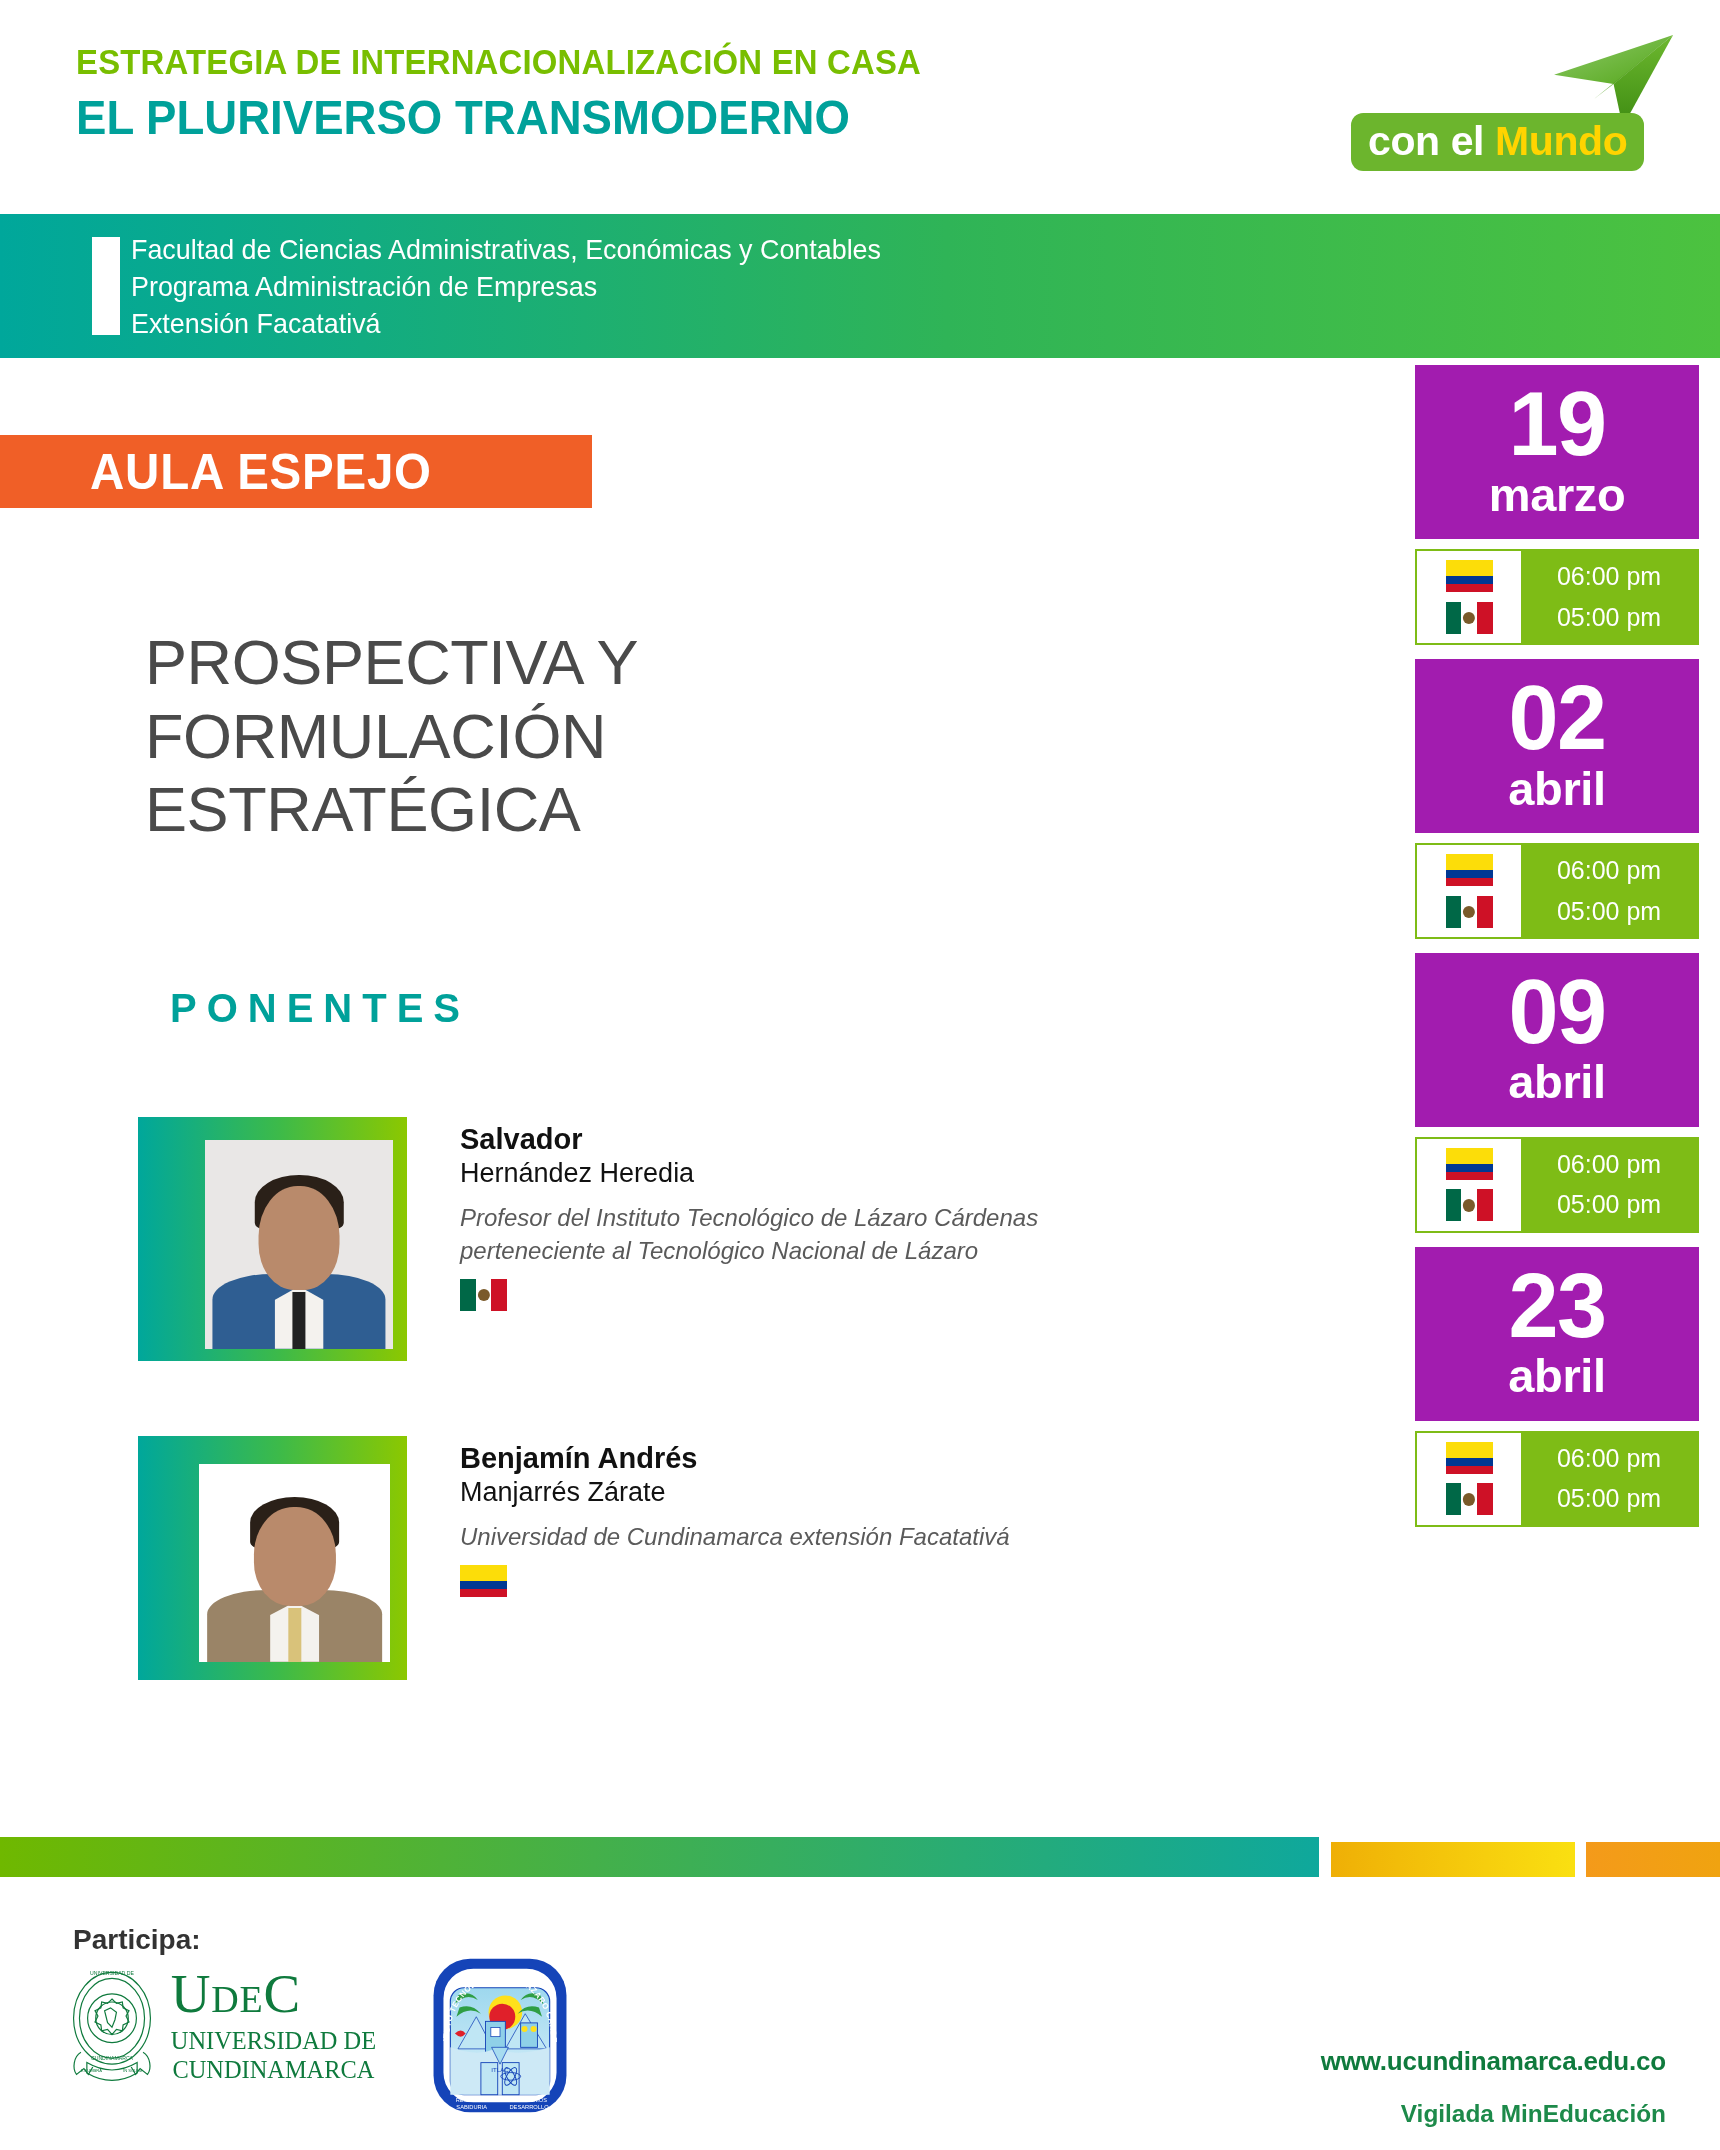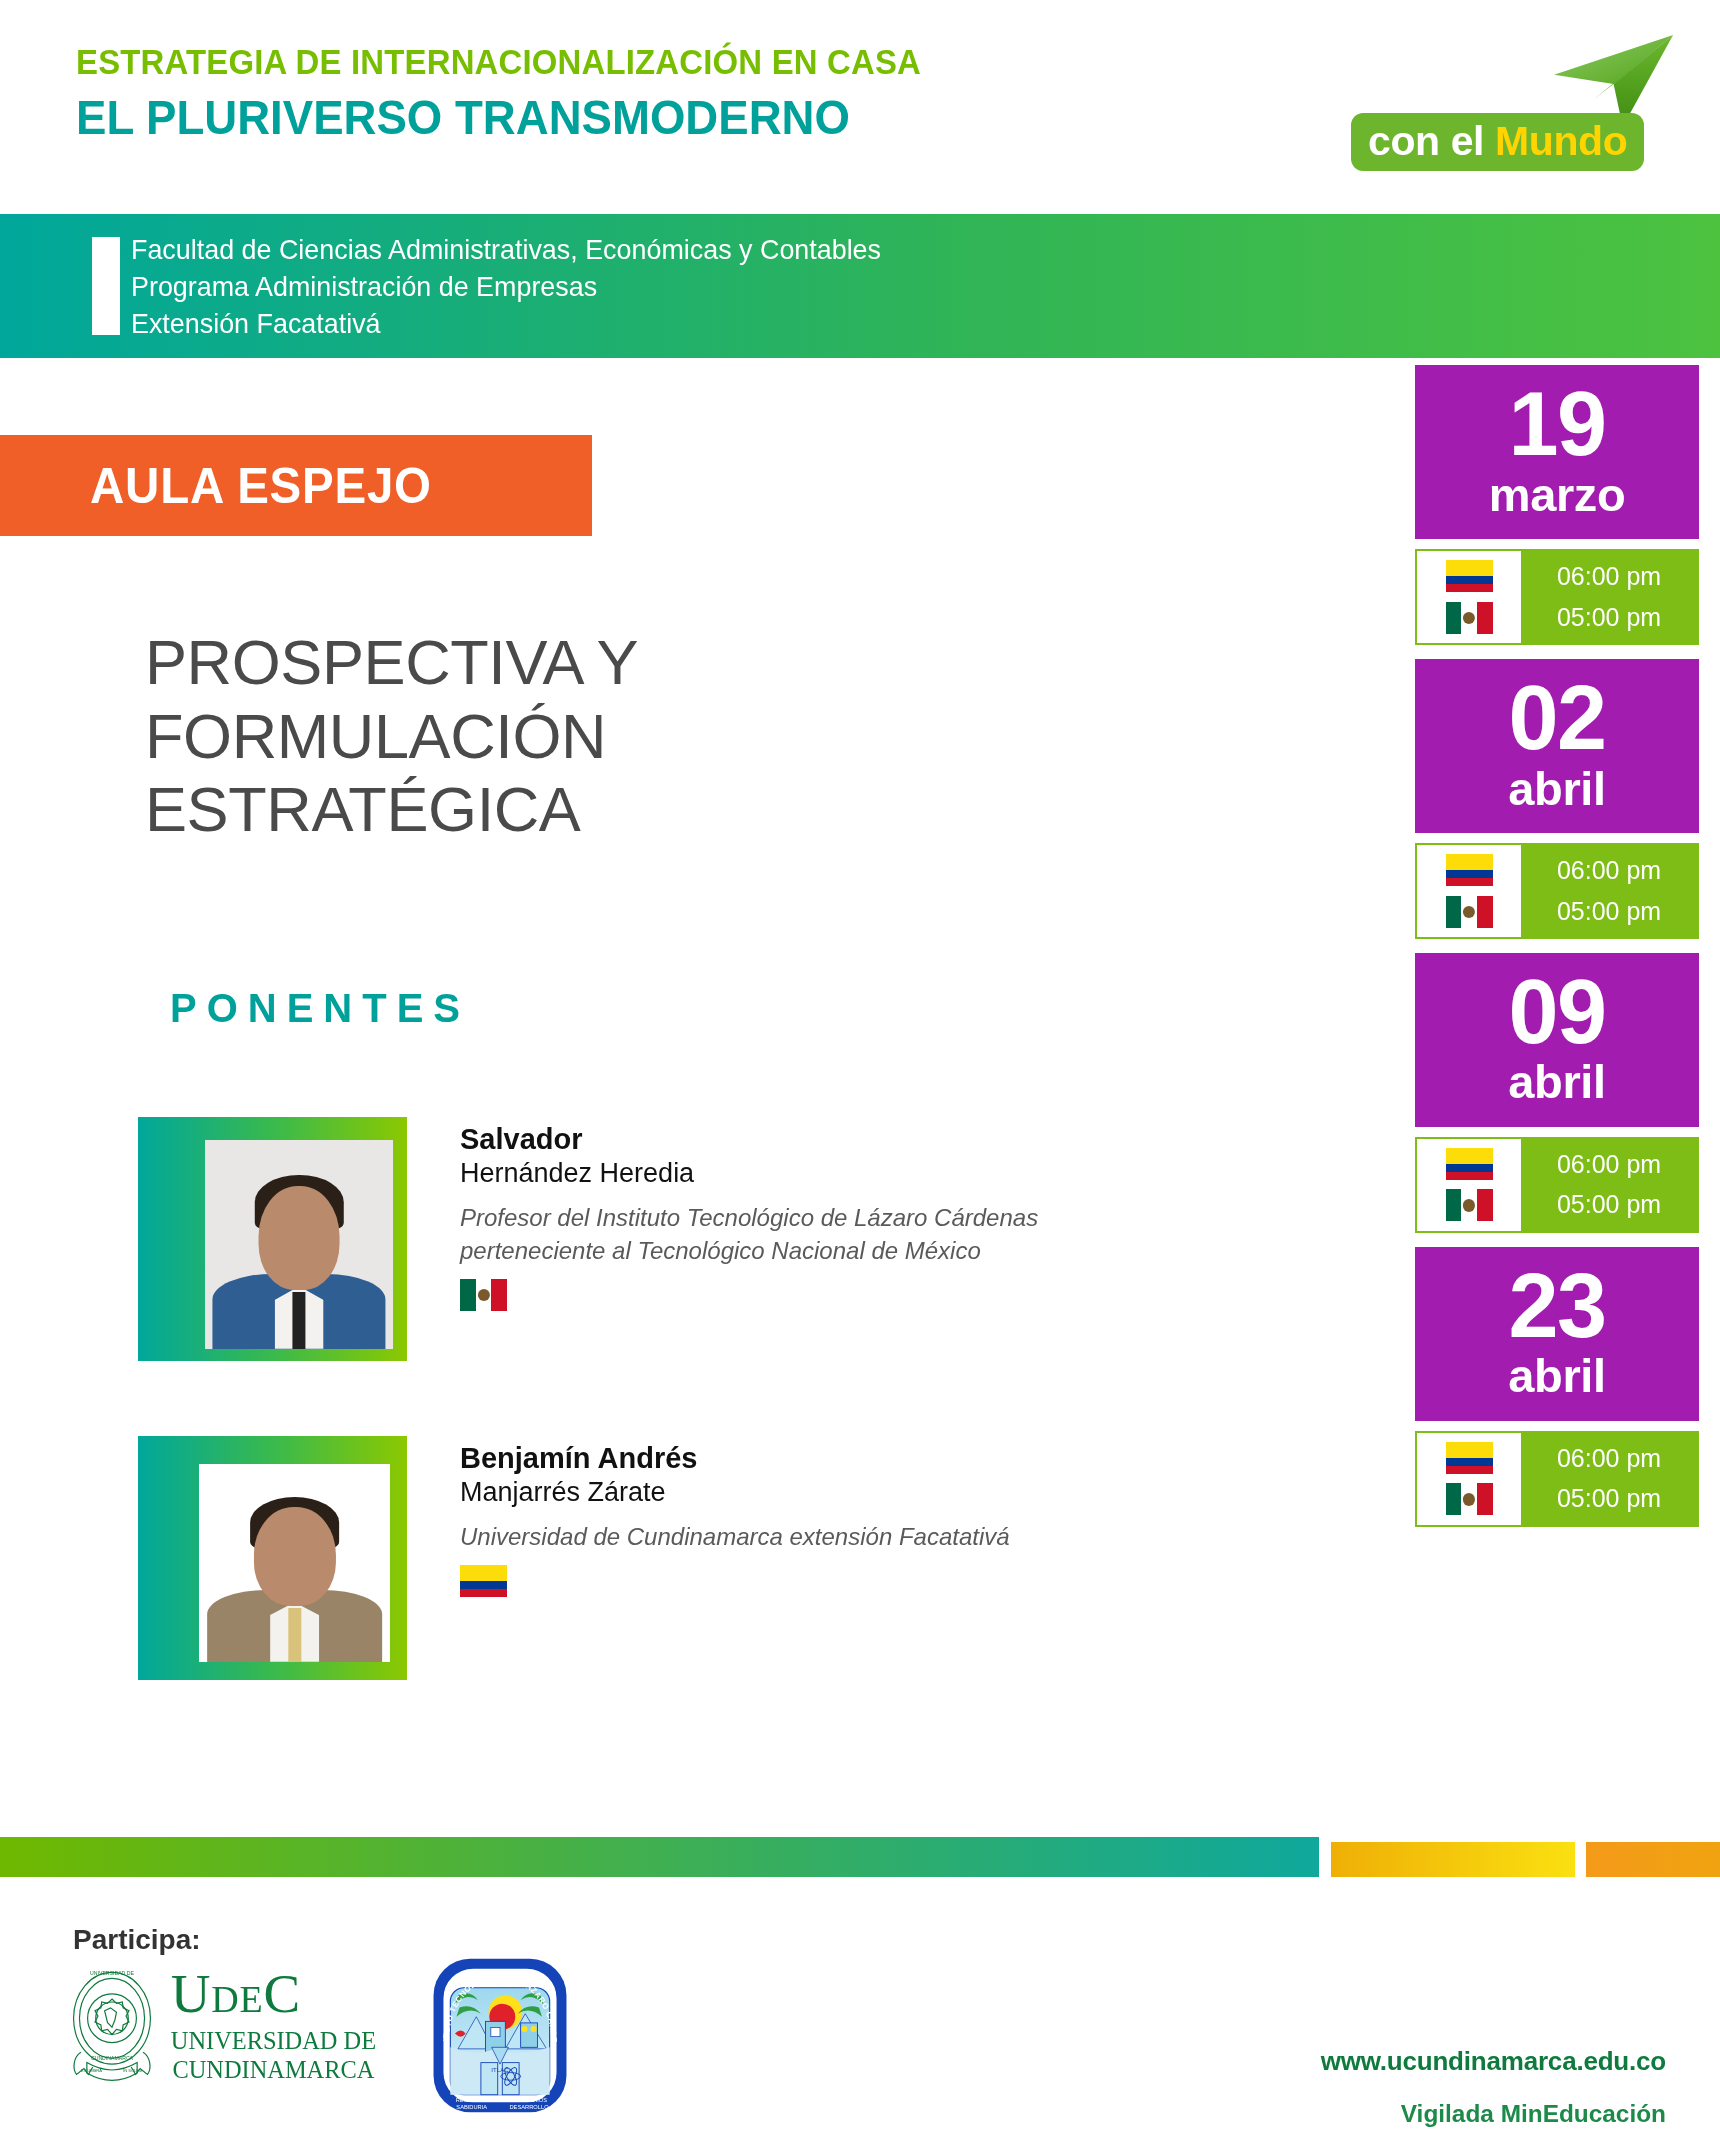--- a/index.html
+++ b/index.html
@@ -101,21 +101,21 @@
     font-size: 28px;
     line-height: 1.32;
     transform: scaleX(0.96);
     transform-origin: left top;
   }
 
   
   #aula-badge {
     position: absolute;
     left: 0; top: 435px;
-    width: 592px; height: 101px;
+    width: 592px; height: 73px;
     background: #F05F27;
     display: flex;
     align-items: center;
   }
   #aula-badge-label {
     margin-left: 90px;
     color: #ffffff;
     font-size: 50px;
     font-weight: 700;
     letter-spacing: 0.8px;
@@ -451,21 +451,21 @@
         <div class="p-hair"></div>
         <div class="p-head"></div>
       </div>
     </div>
   </div>
   <div class="speaker-info">
     <div class="speaker-firstname">Salvador</div>
     <div class="speaker-lastname">Hernández Heredia</div>
     <div class="speaker-role">
       <div>Profesor del Instituto Tecnológico de Lázaro Cárdenas</div>
-      <div>perteneciente al Tecnológico Nacional de México</div>
+      <div>perteneciente al Tecnológico Nacional de Lázaro</div>
     </div>
     <div class="speaker-flag">
       <span class="flag flag-mx">
         <span class="g"></span><span class="r2"></span><span class="seal"></span>
       </span>
     </div>
   </div>
 </div>
 
 <div class="speaker" id="speaker-1">

